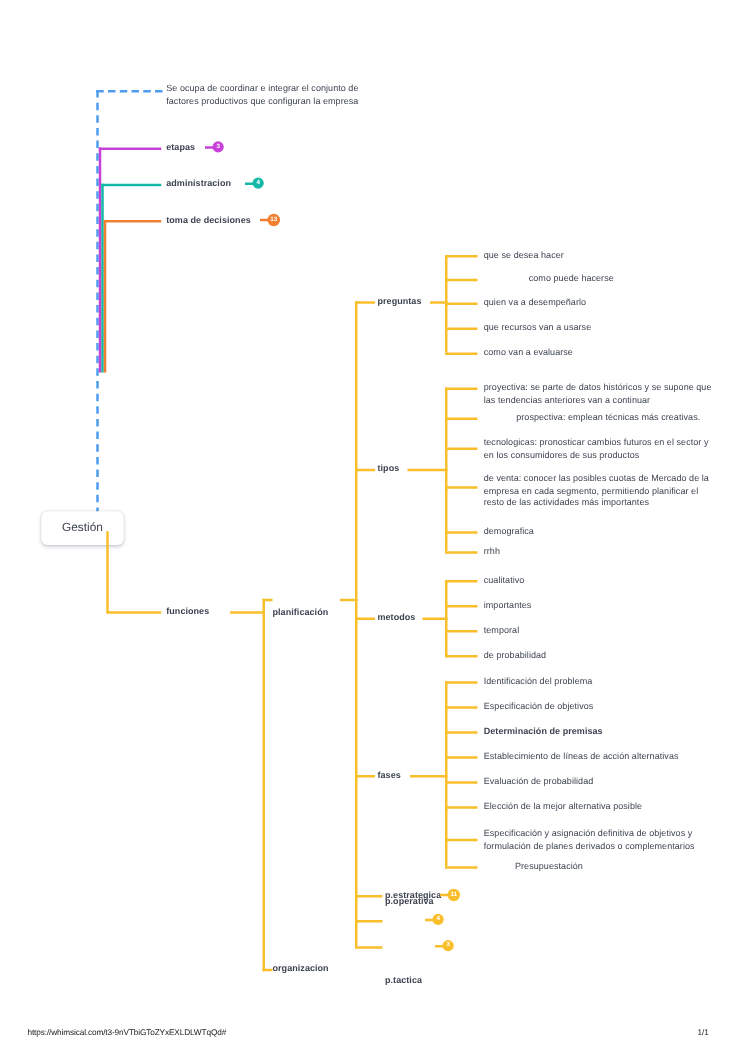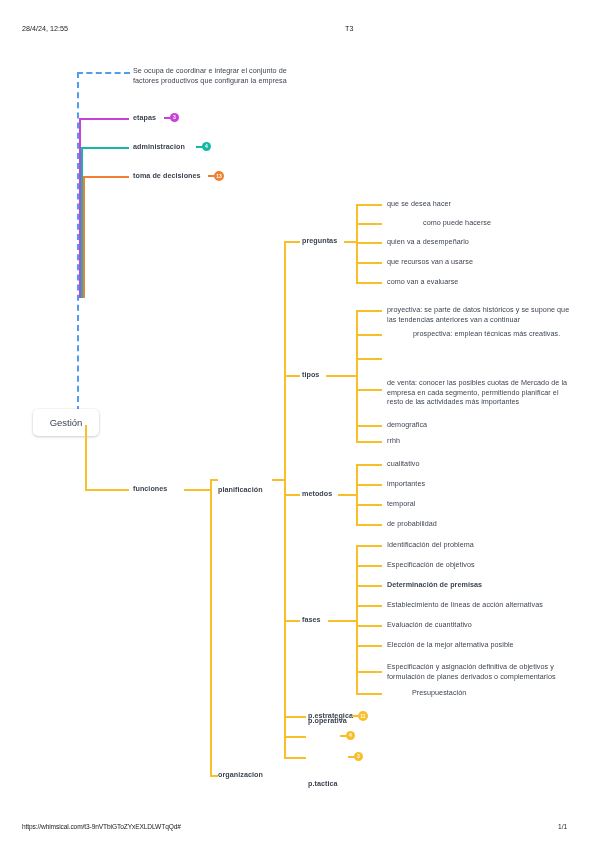--- a/index.html
+++ b/index.html
@@ -46,24 +46,20 @@
   .dashed{
     position:absolute;width:0;border-left:2px dashed #4f9cf0;
   }
   .dashedh{position:absolute;height:0;border-top:2px dashed #4f9cf0;}
 </style>
 </head>
 <body>
 
 <div class="page">
 
-  <div class="hdr">
-    <span class="date">28/4/24, 12:55</span>
-    <span class="doc">T3</span>
-  </div>
 
   <div class="dashed" style="left:77px;top:72px;height:340px;"></div>
 
   <div class="dashedh" style="left:77px;top:72px;width:53px;"></div>
 
   <div class="node" style="left:133px;top:66px;width:230px;">Se ocupa de coordinar e integrar el conjunto de
 factores productivos que  configuran la empresa</div>
 
   <div class="ln lnv" style="left:79px;top:118px;height:180px;background:#c740d8;"></div>
   <div class="ln lnh" style="left:79px;top:118px;width:50px;background:#c740d8;"></div>
@@ -121,20 +117,22 @@
   <div class="node b" style="left:302px;top:370px;">tipos</div>
   <div class="ln lnh" style="left:326px;top:375px;width:32px;"></div>
   <div class="ln lnv" style="left:356px;top:310px;height:131px;"></div>
 
   <div class="ln lnh" style="left:356px;top:310px;width:26px;"></div>
   <div class="node" style="left:387px;top:305px;width:195px;">proyectiva: se parte de datos históricos y se supone que
 las tendencias  anteriores van a continuar</div>
   <div class="ln lnh" style="left:356px;top:334px;width:26px;"></div>
   <div class="node" style="left:387px;top:329px;width:195px;padding-left:26px;">prospectiva: emplean técnicas más creativas.</div>
   <div class="ln lnh" style="left:356px;top:358px;width:26px;"></div>
+  <div class="node" style="left:387px;top:349px;width:195px;">tecnologicas: pronosticar cambios futuros en el sector y
+en los consumidores de sus productos</div>
   <div class="ln lnh" style="left:356px;top:389px;width:26px;"></div>
   <div class="node" style="left:387px;top:378px;width:195px;">de venta: conocer las posibles cuotas de Mercado de la
 empresa en cada segmento, permitiendo planificar el
 resto de las actividades más  importantes</div>
   <div class="ln lnh" style="left:356px;top:425px;width:26px;"></div>
   <div class="node" style="left:387px;top:420px;width:195px;">demografica</div>
   <div class="ln lnh" style="left:356px;top:441px;width:26px;"></div>
   <div class="node" style="left:387px;top:436px;width:195px;">rrhh</div>
 
   <div class="ln lnh" style="left:284px;top:494px;width:16px;"></div>
@@ -158,21 +156,21 @@
 
   <div class="ln lnh" style="left:356px;top:545px;width:26px;"></div>
   <div class="node" style="left:387px;top:540px;width:195px;">Identificación del problema</div>
   <div class="ln lnh" style="left:356px;top:565px;width:26px;"></div>
   <div class="node" style="left:387px;top:560px;width:195px;">Especificación de objetivos</div>
   <div class="ln lnh" style="left:356px;top:585px;width:26px;"></div>
   <div class="node" style="left:387px;top:580px;width:195px;font-weight:bold;">Determinación de premisas</div>
   <div class="ln lnh" style="left:356px;top:605px;width:26px;"></div>
   <div class="node" style="left:387px;top:600px;width:195px;">Establecimiento de líneas de acción alternativas</div>
   <div class="ln lnh" style="left:356px;top:625px;width:26px;"></div>
-  <div class="node" style="left:387px;top:620px;width:195px;">Evaluación de cuantitativo</div>
+  <div class="node" style="left:387px;top:620px;width:195px;">Evaluación de probabilidad</div>
   <div class="ln lnh" style="left:356px;top:645px;width:26px;"></div>
   <div class="node" style="left:387px;top:640px;width:195px;">Elección de la mejor alternativa posible</div>
   <div class="ln lnh" style="left:356px;top:671px;width:26px;"></div>
   <div class="node" style="left:387px;top:662px;width:195px;">Especificación y asignación definitiva de objetivos y
 formulación de planes  derivados o complementarios</div>
   <div class="ln lnh" style="left:356px;top:693px;width:26px;"></div>
   <div class="node" style="left:387px;top:688px;width:195px;margin-left:25px;">Presupuestación</div>
 
   <div class="ln lnh" style="left:284px;top:716px;width:22px;"></div>
   <div class="node b" style="left:308px;top:711px;">p.estrategica</div>

